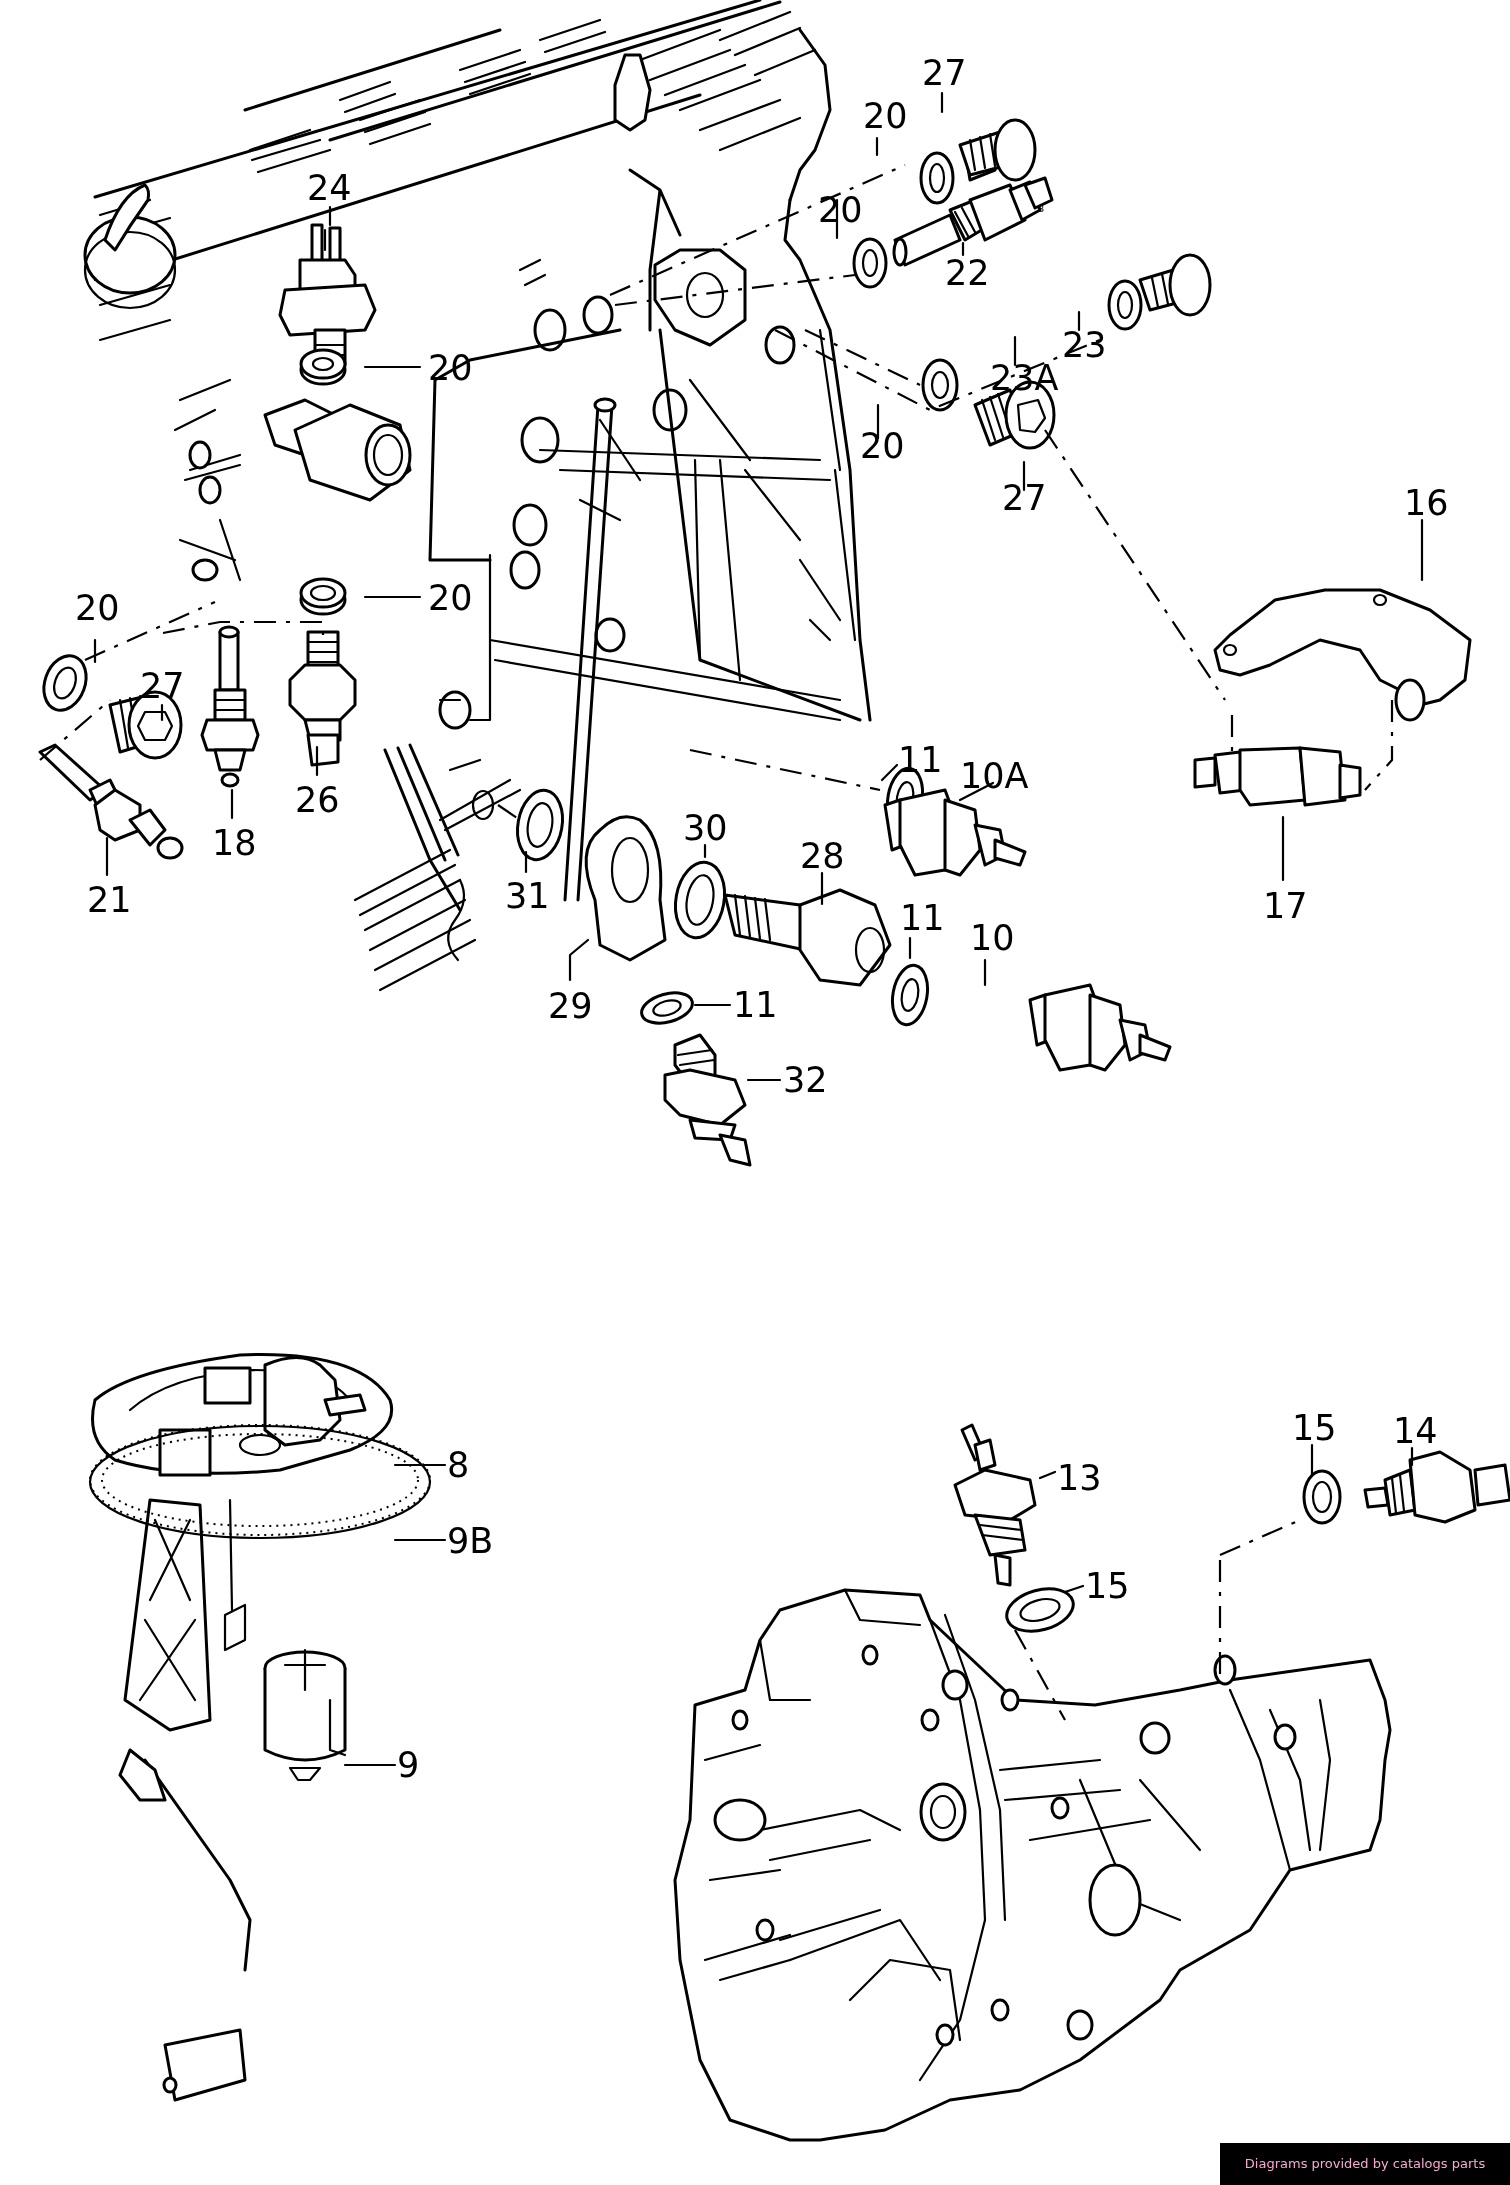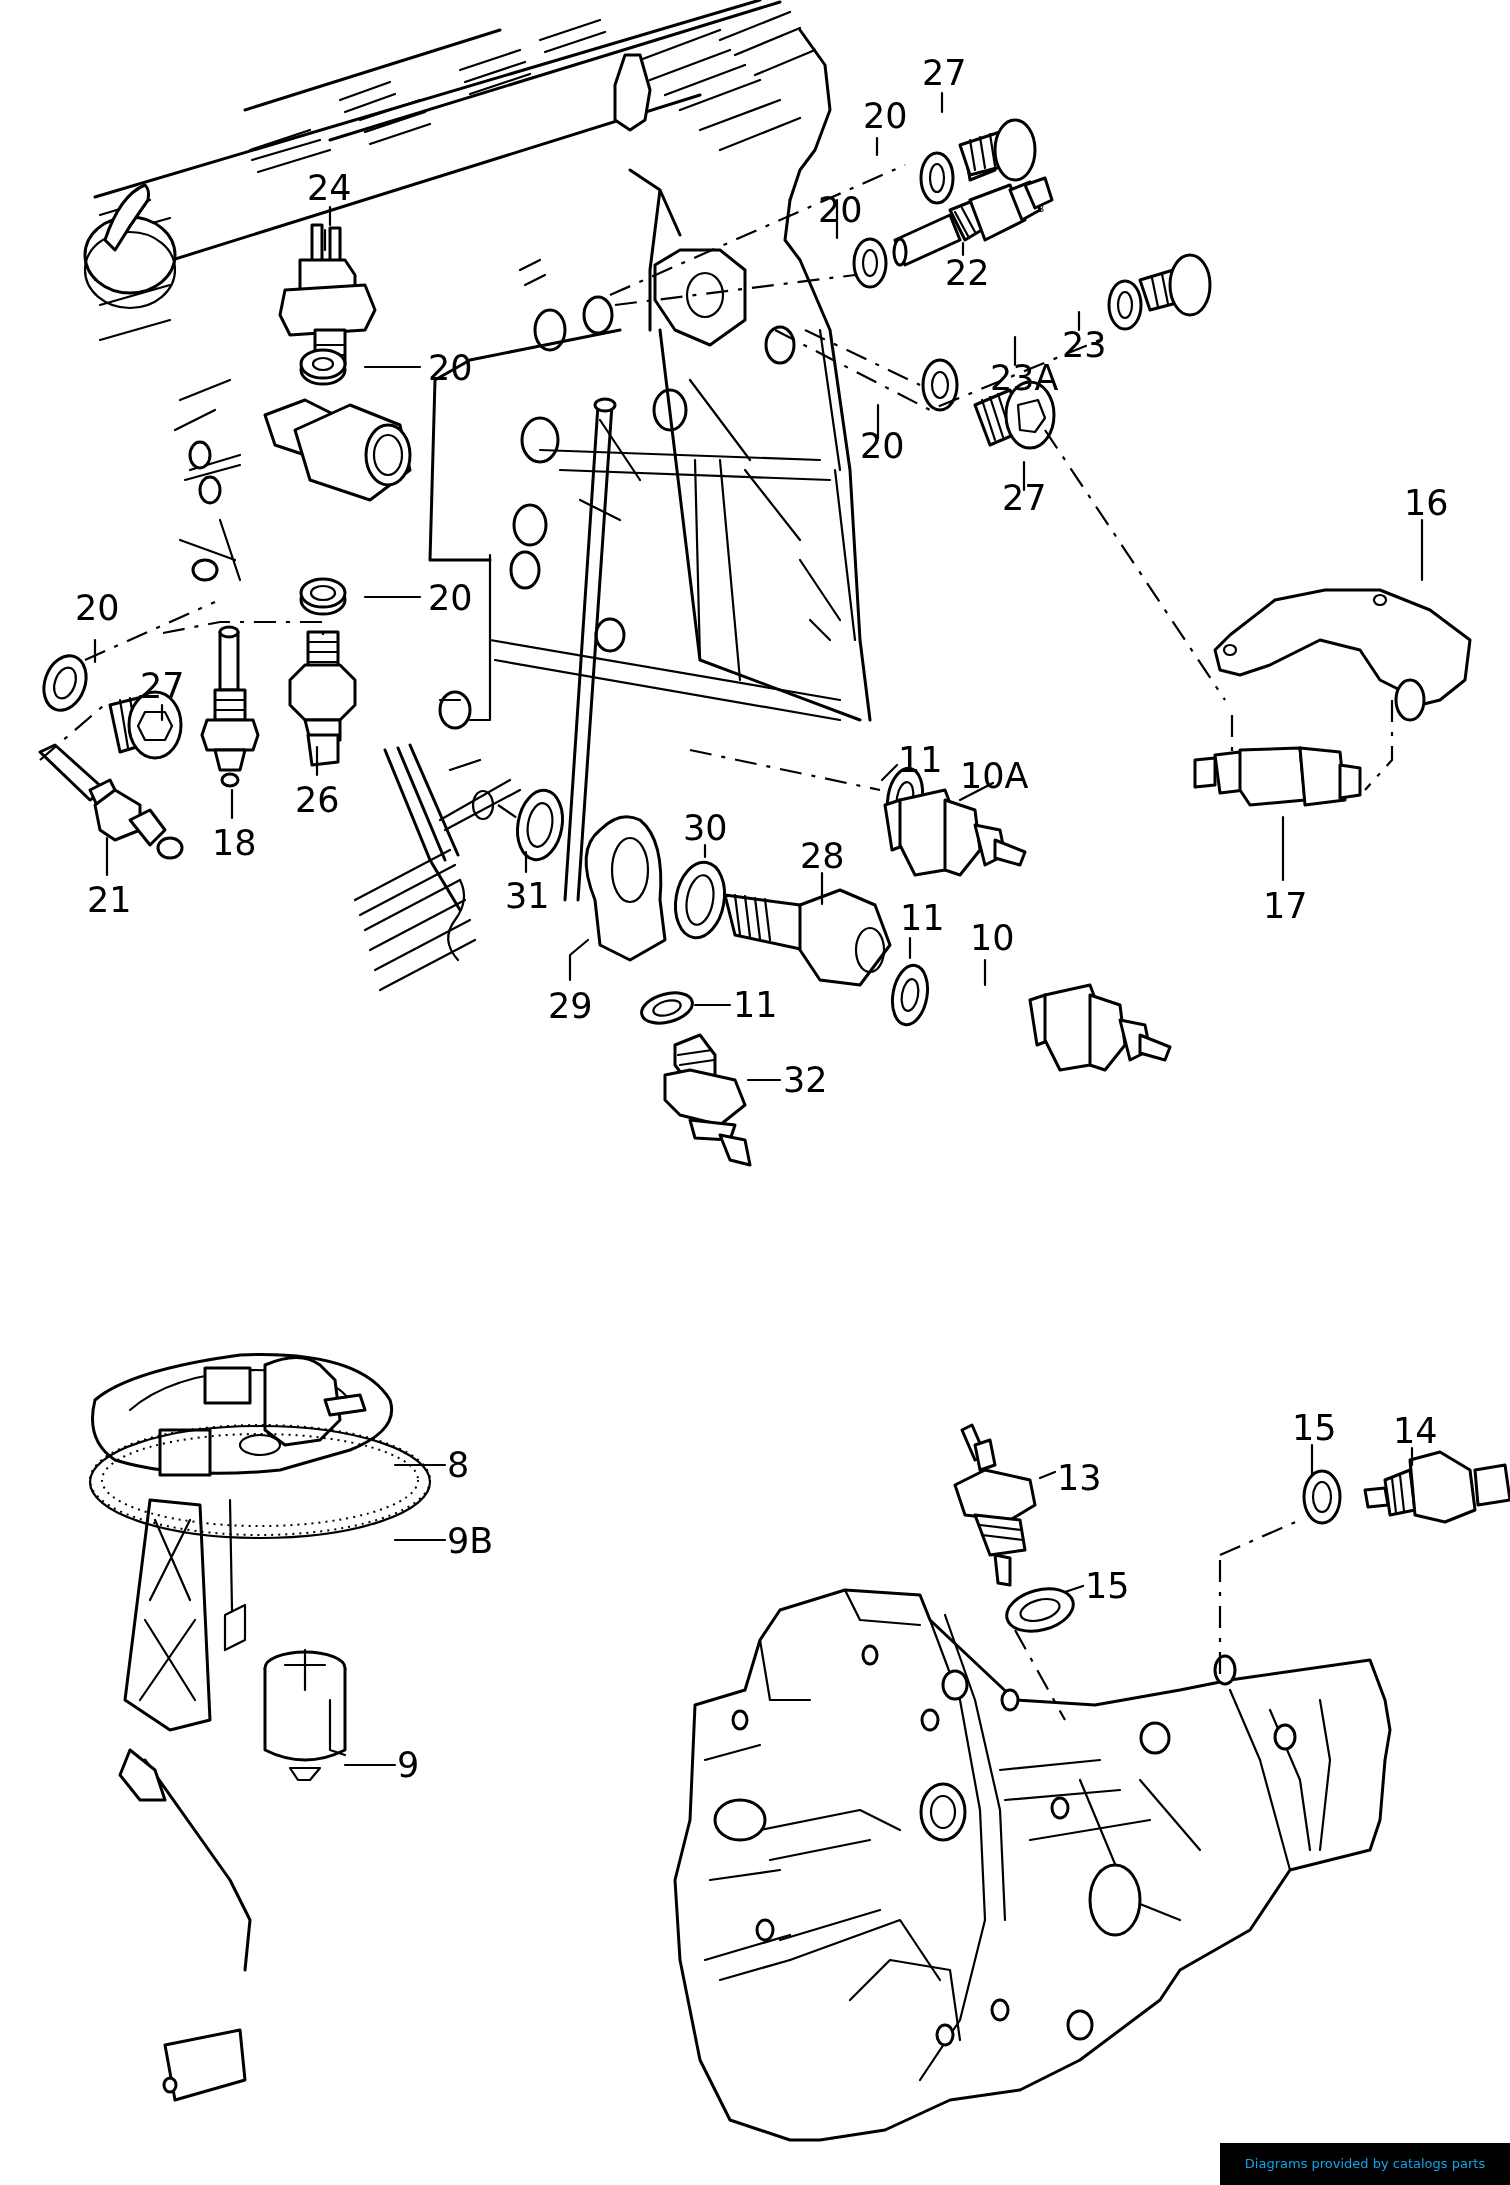--- a/index.html
+++ b/index.html
@@ -6,21 +6,21 @@
   body { width: 1510px; height: 2185px; position: relative; overflow: hidden; font-family: "DejaVu Sans", sans-serif; }
   #diagram { position: absolute; left: 0; top: 0; width: 1510px; height: 2185px; }
   #diagram .ln { fill: none; stroke: #000; stroke-width: 3; stroke-linecap: round; stroke-linejoin: round; }
   #diagram .thin { fill: none; stroke: #000; stroke-width: 2.2; stroke-linecap: round; stroke-linejoin: round; }
   #diagram .dash { fill: none; stroke: #000; stroke-width: 2.2; stroke-dasharray: 22 10 4 10; }
   #diagram .fillw { fill: #fff; stroke: #000; stroke-width: 3; stroke-linejoin: round; }
   #diagram .dotted { fill: none; stroke: #000; stroke-width: 2; stroke-dasharray: 2 5; }
   #diagram text.callout { font-family: "DejaVu Sans", sans-serif; font-size: 35px; fill: #000; }
   .watermark {
     position: absolute; right: 0; bottom: 0; width: 290px; height: 42px;
-    background: #000; color: #0ea5e9; font-family: "DejaVu Sans", sans-serif;
+    background: #000; color: #f9a8d4; font-family: "DejaVu Sans", sans-serif;
     font-size: 13px; line-height: 42px; text-align: center;
   }
 </style>
 </head>
 <body>
 
 <svg id="diagram" viewBox="0 0 1510 2185" xmlns="http://www.w3.org/2000/svg">
 
   <g>
 

